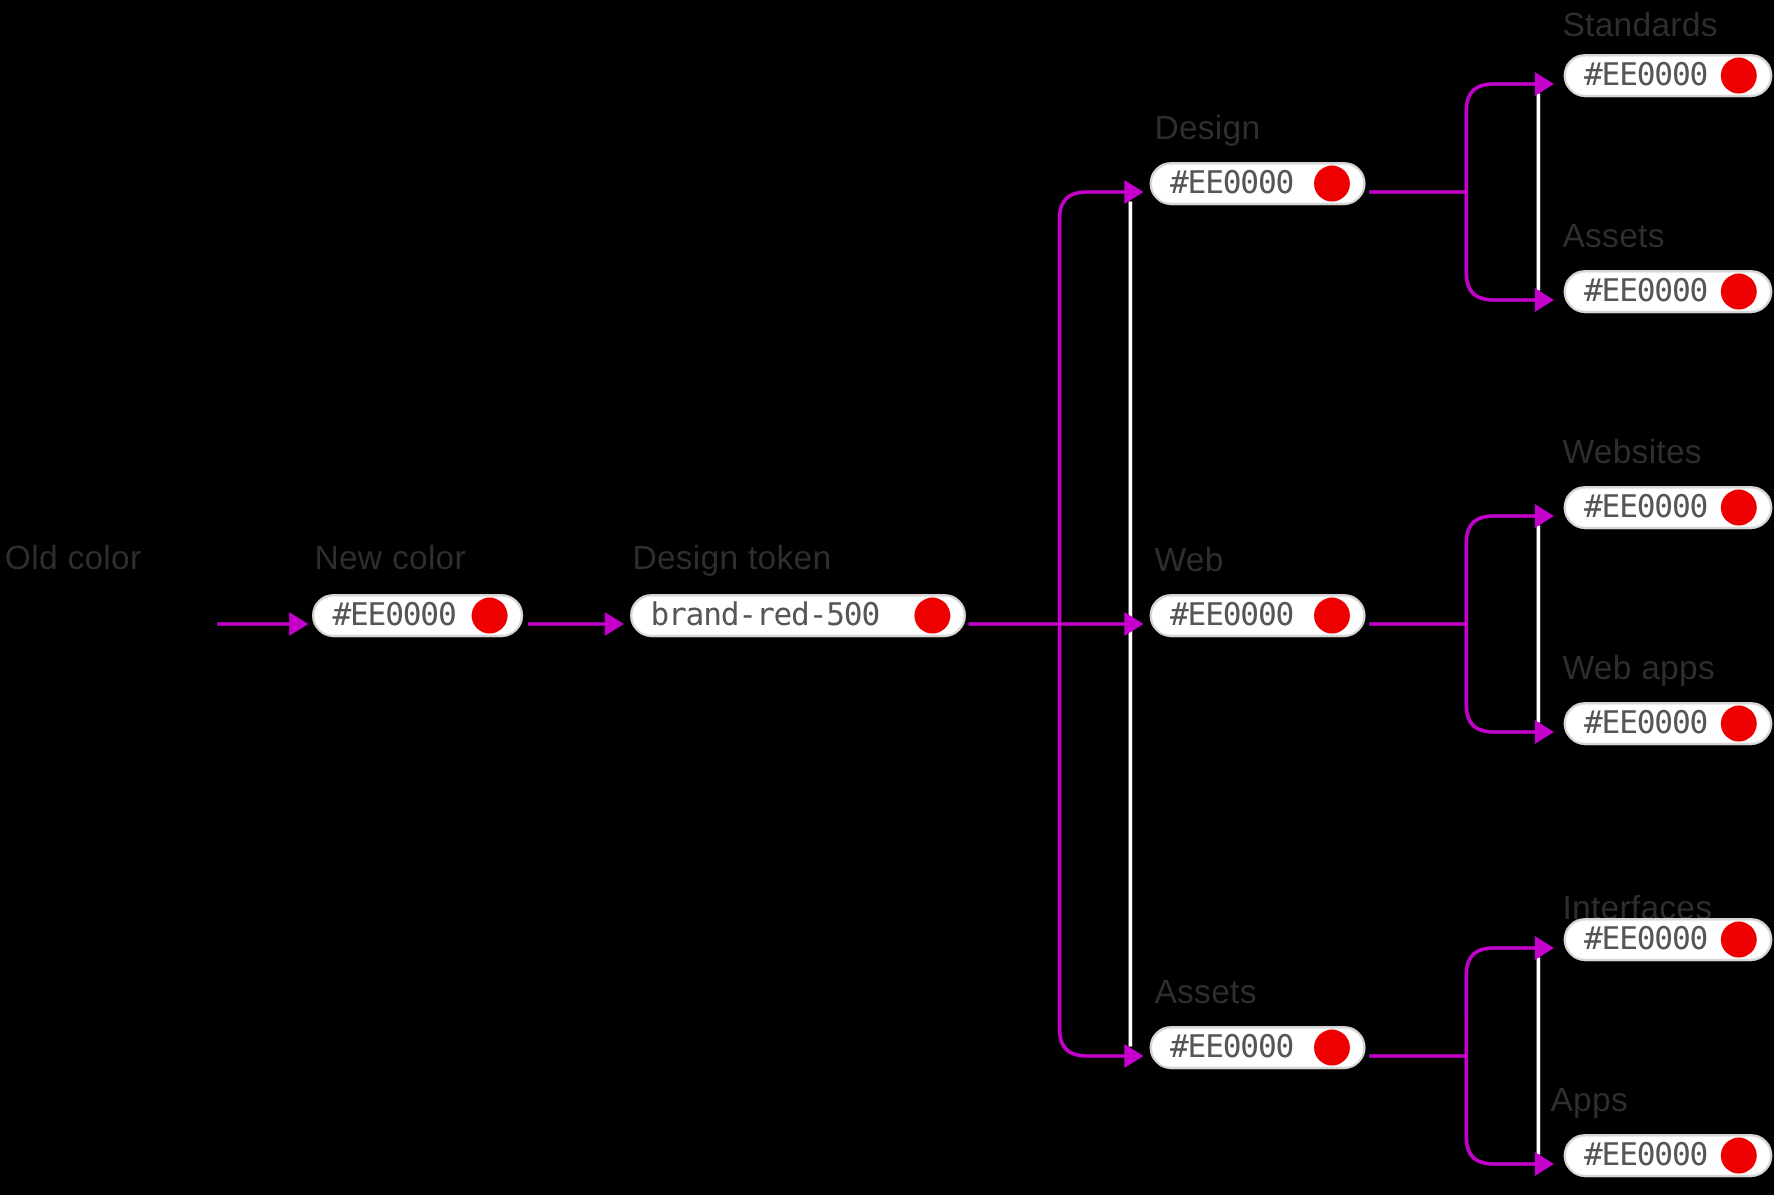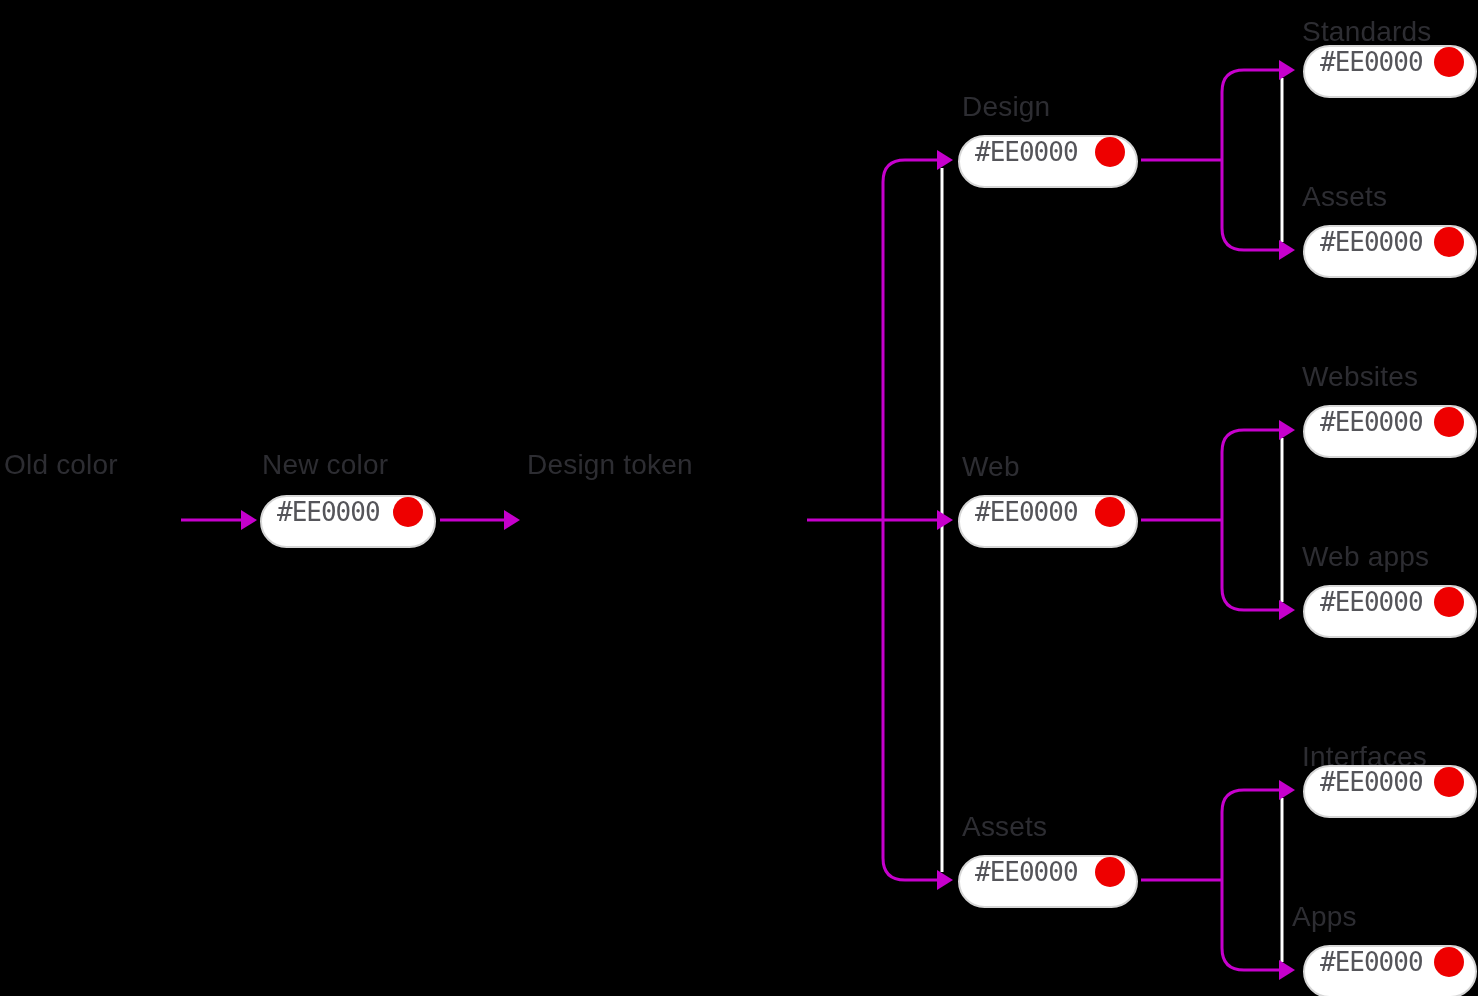--- a/index.html
+++ b/index.html
@@ -6,23 +6,23 @@
   .canvas{
     position:relative;width:1478px;height:996px;background:#000;
     overflow:hidden;font-family:"Liberation Sans",sans-serif;
   }
   svg.wires{position:absolute;left:0;top:0;z-index:1;}
   .node-label{
     position:absolute;z-index:2;font-size:28px;line-height:32px;
     color:#2d2d32;font-weight:400;letter-spacing:.2px;white-space:nowrap;
   }
   .pill{
-    position:absolute;z-index:3;height:53px;box-sizing:border-box;
+    position:absolute;z-index:3;height:36px;box-sizing:border-box;
     background:#fff;border:2px solid #d6d6d6;border-radius:27px;
-    display:flex;justify-content:space-between;
+    display:flex;align-items:center;justify-content:space-between;
     padding:0 11px 0 15px;
   }
   .code{
     font-family:"DejaVu Sans Mono",monospace;font-size:26px;
     color:#55555a;white-space:nowrap;letter-spacing:-1px;
   }
   .swatch{
     width:30px;height:30px;border-radius:50%;flex:0 0 auto;margin-left:6px;
     background:#ee0000;
   }
@@ -71,40 +71,44 @@
 
   <div class="node-label" style="left:4px;top:449px">Old color</div>
 
   <div class="node-label" style="left:262px;top:449px">New color</div>
   <div class="pill" style="left:260px;top:495px;width:176px">
     <span class="code">#EE0000</span>
     <span class="swatch" style="background: rgb(238, 0, 0);"></span>
   </div>
 
   <div class="node-label" style="left:527px;top:449px">Design token</div>
+  <div class="pill" style="left:525px;top:495px;width:280px">
+    <span class="code">brand-red-500</span>
+    <span class="swatch" style="background: rgb(238, 0, 0);"></span>
+  </div>
 
   <div class="node-label" style="left:962px;top:91px">Design</div>
   <div class="pill" style="left:958px;top:135px;width:180px">
     <span class="code">#EE0000</span>
     <span class="swatch" style="background: rgb(238, 0, 0);"></span>
   </div>
 
   <div class="node-label" style="left:962px;top:451px">Web</div>
   <div class="pill" style="left:958px;top:495px;width:180px">
     <span class="code">#EE0000</span>
     <span class="swatch" style="background: rgb(238, 0, 0);"></span>
   </div>
 
   <div class="node-label" style="left:962px;top:811px">Assets</div>
   <div class="pill" style="left:958px;top:855px;width:180px">
     <span class="code">#EE0000</span>
     <span class="swatch" style="background: rgb(238, 0, 0);"></span>
   </div>
 
-  <div class="node-label" style="left:1302px;top:16px">Standards</div>
+  <div class="node-label" style="left:1302px;top:5px">Standards</div>
   <div class="pill" style="left:1303px;top:45px;width:174px">
     <span class="code">#EE0000</span>
     <span class="swatch" style="background: rgb(238, 0, 0);"></span>
   </div>
 
   <div class="node-label" style="left:1302px;top:181px">Assets</div>
   <div class="pill" style="left:1303px;top:225px;width:174px">
     <span class="code">#EE0000</span>
     <span class="swatch" style="background: rgb(238, 0, 0);"></span>
   </div>

